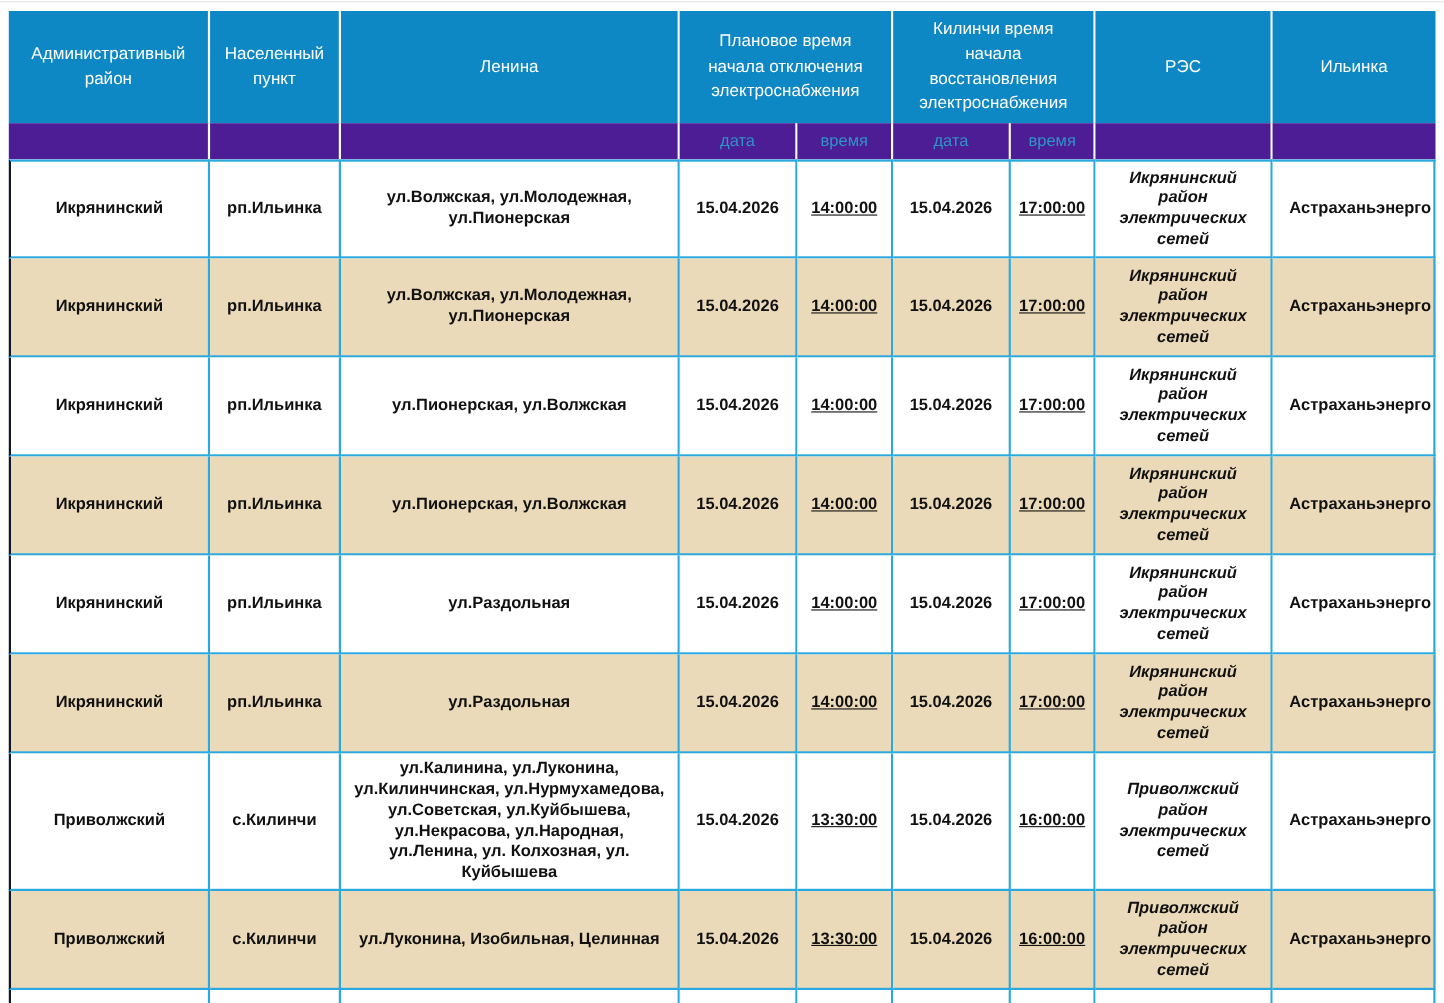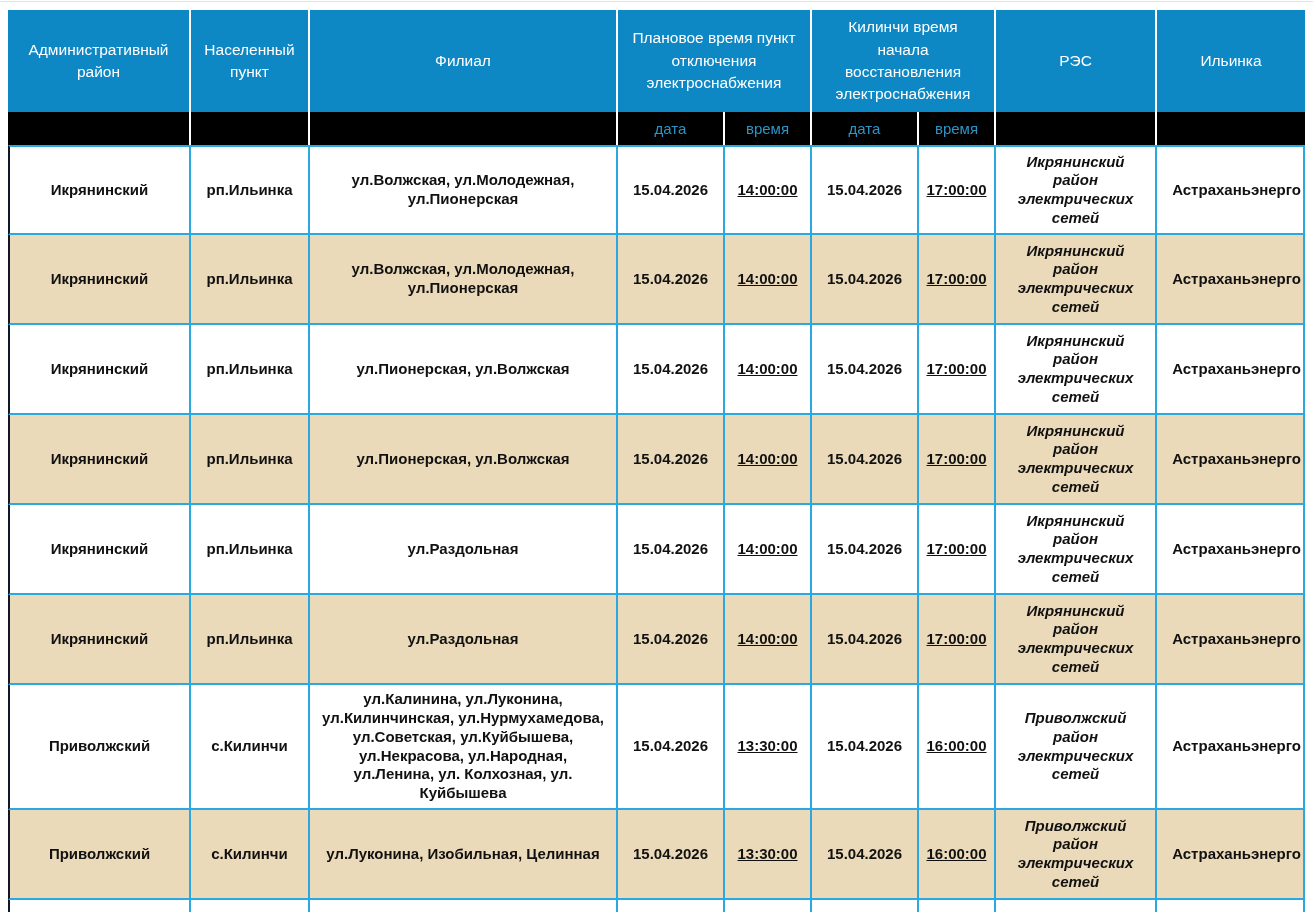--- a/index.html
+++ b/index.html
@@ -26,21 +26,21 @@
     text-align: center;
     vertical-align: middle;
     border-right: 2px solid #ffffff;
     padding: 4px 12px;
   }
   thead tr.hrow1 { height: 102px; }
   thead tr.hrow2 { height: 33px; }
   thead th:last-child { border-right: none; }
   thead th.h-span { padding: 4px 14px; }
   thead tr.hrow2 th {
-    background: #000000;
+    background: #4c1d95;
     color: #2e94c6;
     font-size: 15px;
     padding: 2px;
   }
   
   tbody td {
     background: #ffffff;
     color: #111111;
     font-size: 15px;
     font-weight: 700;
@@ -78,22 +78,22 @@
         <col style="width:87px">
         <col style="width:107px">
     <col style="width:77px">
         <col style="width:161px">
         <col style="width:148px">
   </colgroup>
   <thead>
     <tr class="hrow1">
       <th rowspan="1">Административный район</th>
       <th>Населенный пункт</th>
-      <th>Филиал</th>
-      <th colspan="2" class="h-span">Плановое время пункт отключения электроснабжения</th>
+      <th>Ленина</th>
+      <th colspan="2" class="h-span">Плановое время начала отключения электроснабжения</th>
       <th colspan="2" class="h-span">Килинчи время начала восстановления электроснабжения</th>
       <th>РЭС</th>
       <th>Ильинка</th>
     </tr>
     <tr class="hrow2">
       <th></th>
       <th></th>
       <th></th>
       <th>дата</th>
       <th>время</th>

